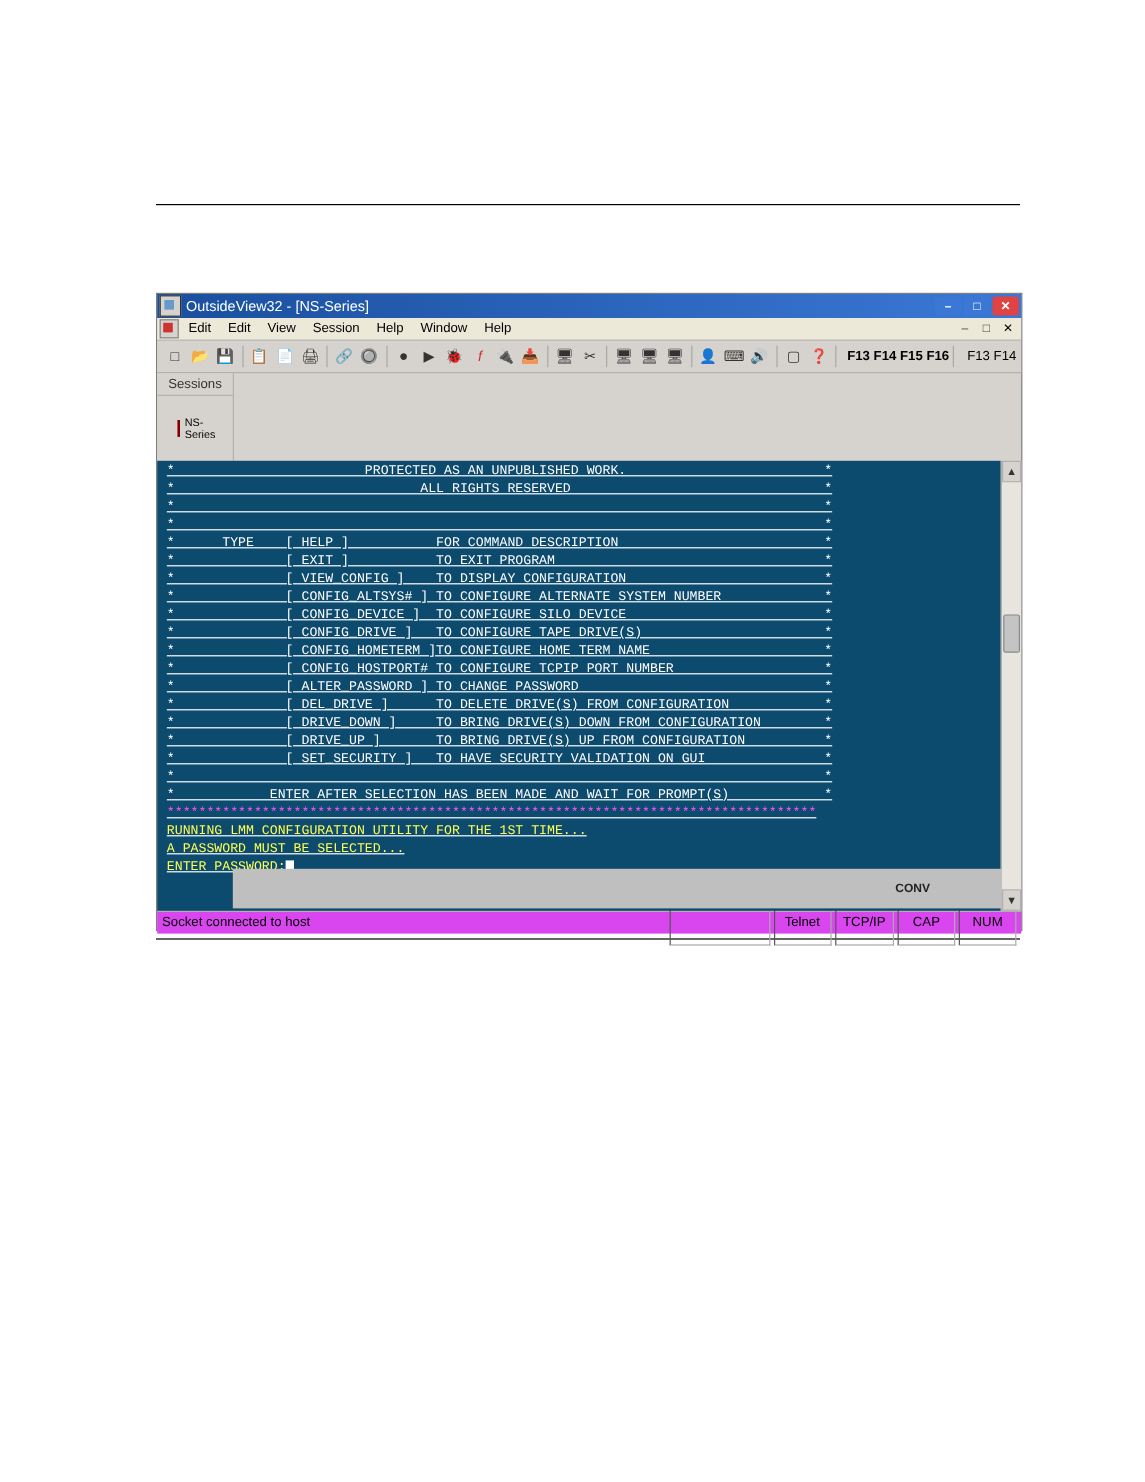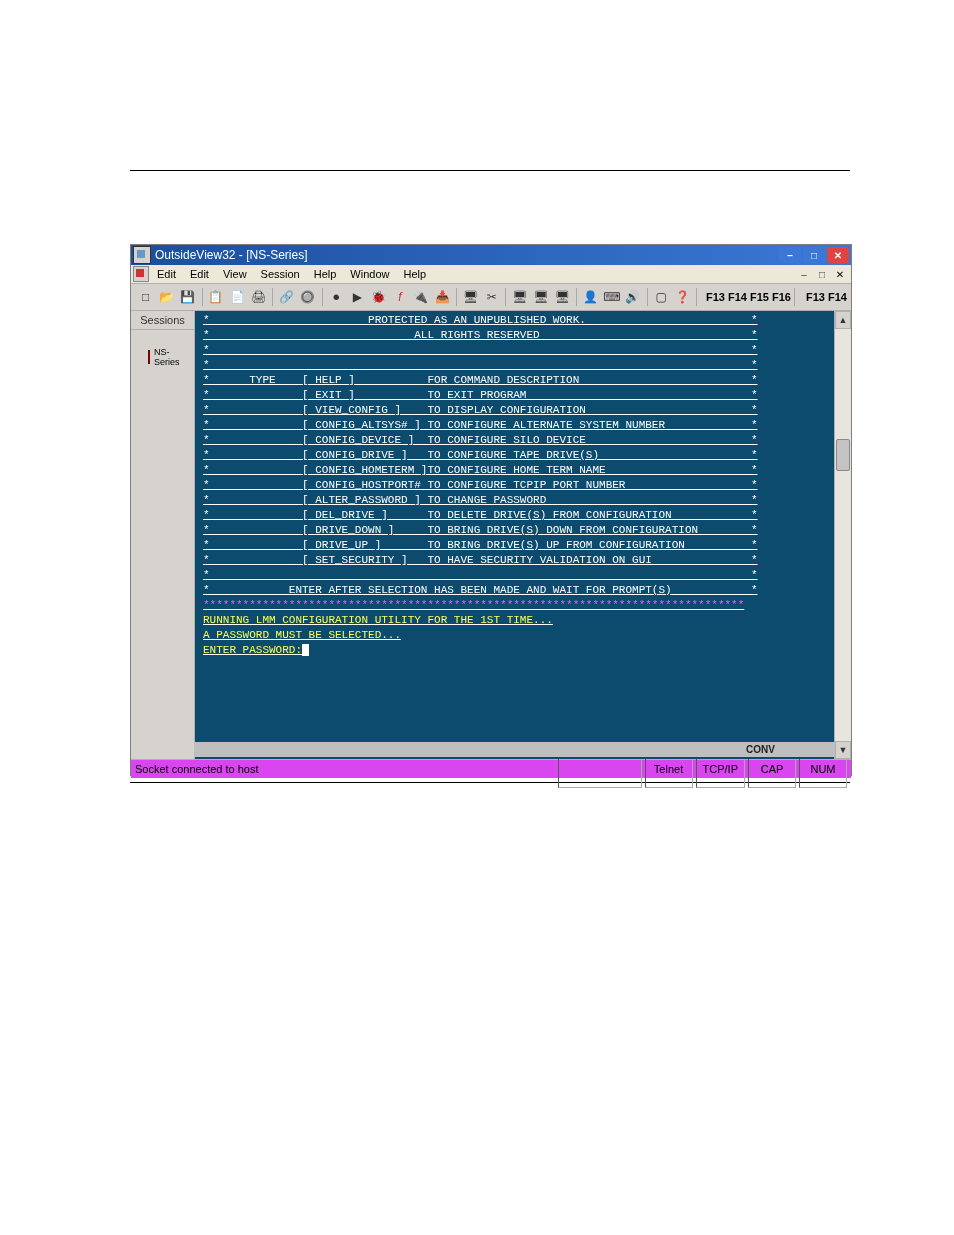--- a/index.html
+++ b/index.html
@@ -165,31 +165,32 @@
     background: #a8a8a8;
     margin: 0 3px;
   }
   .fkeys {
     font-weight: bold;
     font-size: 11px;
     margin-left: 6px;
     white-space: pre;
   }
   .fkeys2 {
-    font-weight: bold;
+    font-weight: normal;
     font-size: 11px;
     margin-left: 8px;
     white-space: pre;
     text-align: right;
   }
 
   
   .body {
     display: flex;
     height: calc(100% - 20px - 18px - 26px - 18px);
+    flex-direction: column;
   }
   .sidebar {
     width: 63px;
     background: #d6d3ce;
     border-right: 1px solid #b0b0b0;
     font-size: 11px;
   }
   .sidebar .hdr {
     height: 18px;
     display: flex;
@@ -280,21 +281,21 @@
     border-top: 1px solid #b0b0b0;
     font-size: 11px;
     color: #000;
     padding: 0 4px;
   }
   .convbar {
     position: absolute;
     bottom: 18px;
     left: 63px;
     right: 16px;
-    height: 15px;
+    height: 33px;
     background: #bfbfbf;
     display: flex;
     align-items: center;
     justify-content: flex-end;
     padding-right: 60px;
     font-size: 10px;
     font-weight: bold;
     color: #222;
   }
   .statusbar .spacer { flex:1; }

